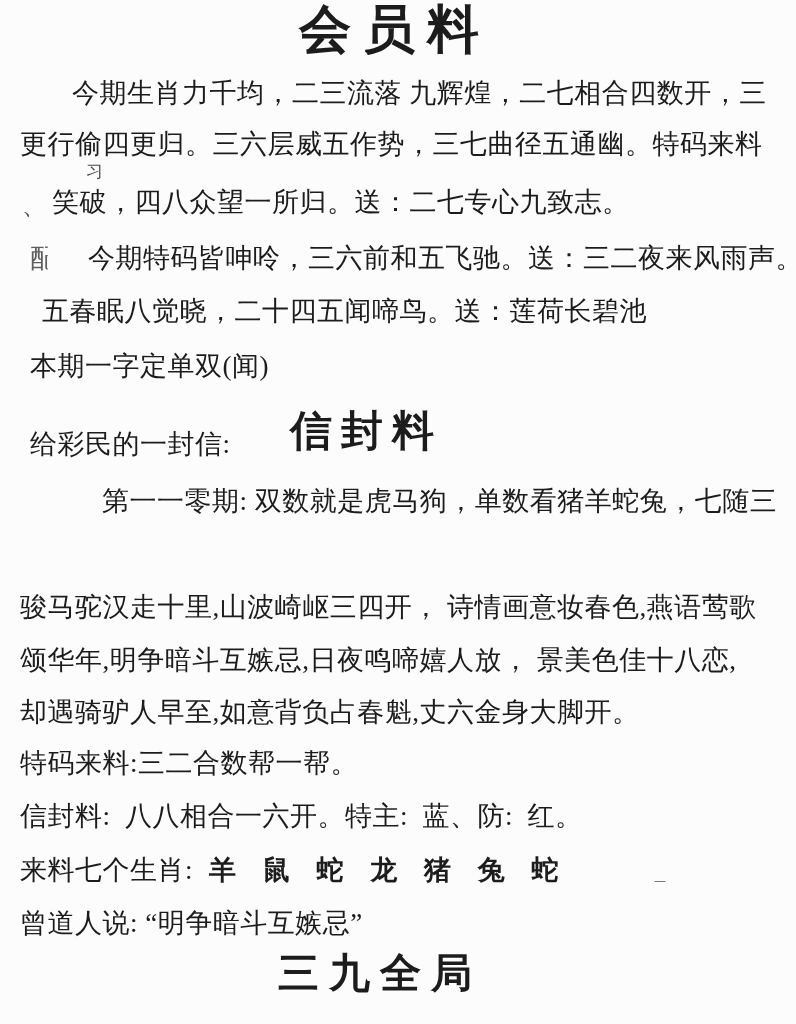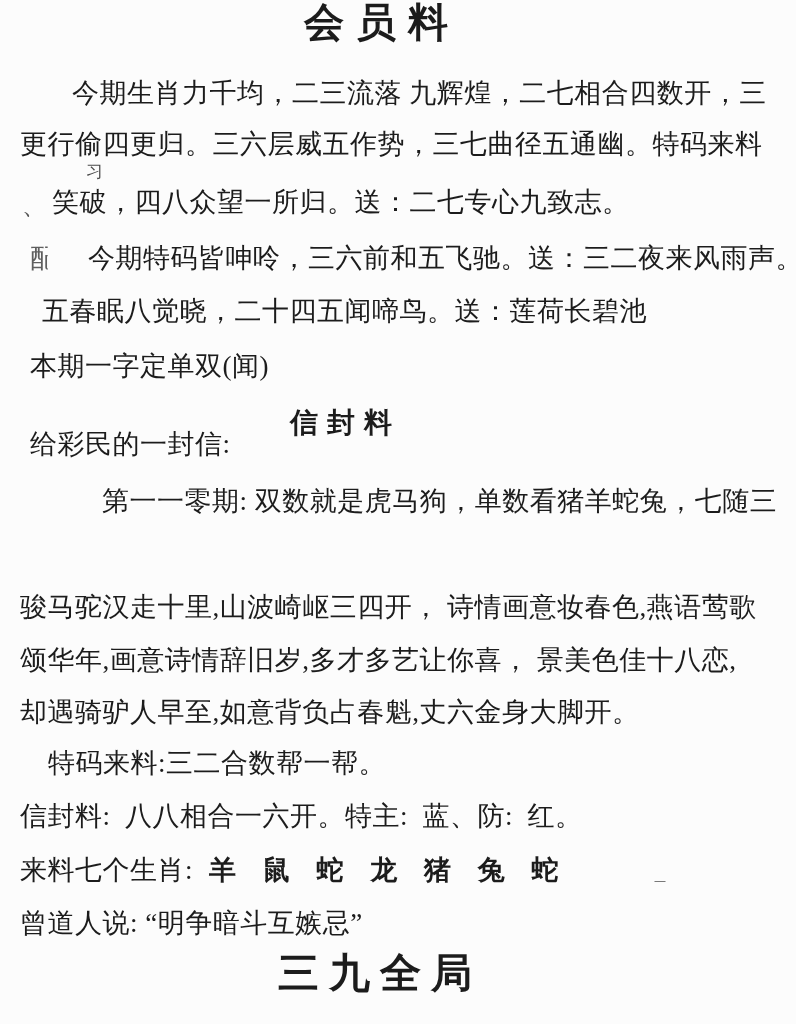--- a/index.html
+++ b/index.html
@@ -8,43 +8,43 @@
     width: 796px;
     height: 1024px;
     background: #fcfcfc;
     overflow: hidden;
     font-family: "Liberation Serif", serif;
     color: #1c1c1c;
   }
   .main-title {
     position: absolute;
     top: 0px;
-    left: 4px;
+    left: 17px;
     width: 744px;
     text-align: center;
-    font-size: 40px;
+    font-size: 52px;
     font-weight: 700;
     letter-spacing: 12px;
     text-indent: 12px;
     line-height: 1.15;
     white-space: pre;
   }
   .ln {
     position: absolute;
     font-size: 27px;
     letter-spacing: 0.5px;
     white-space: pre;
     line-height: 1.15;
     color: #1c1c1c;
   }
   .sub-title {
     position: absolute;
     top: 408px;
     left: 290px;
-    font-size: 28px;
+    font-size: 42px;
     font-weight: 700;
     letter-spacing: 9px;
     white-space: pre;
     line-height: 1.1;
   }
   .footer-title {
     position: absolute;
     top: 950px;
     left: 0;
     width: 750px;
@@ -81,24 +81,24 @@
   <div class="ln" style="top:243px; left:88px;">今期特码皆呻呤，三六前和五飞驰。送：三二夜来风雨声。</div>
 
   <div class="ln" style="top:296px; left:42px;">五春眠八觉晓，二十四五闻啼鸟。送：莲荷长碧池</div>
   <div class="ln" style="top:351px; left:30px;">本期一字定单双(闻)</div>
 
   <div class="ln" style="top:429px; left:30px;">给彩民的一封信:</div>
   <div class="sub-title">信封料</div>
 
   <div class="ln" style="top:486px; left:102px;">第一一零期: 双数就是虎马狗，单数看猪羊蛇兔，七随三</div>
   <div class="ln" style="top:592px; left:20px;">骏马驼汉走十里,山波崎岖三四开， 诗情画意妆春色,燕语莺歌</div>
-  <div class="ln" style="top:645px; left:20px;">颂华年,画意诗情辞旧岁,多才多艺让你喜， 景美色佳十八恋,</div>
+  <div class="ln" style="top:645px; left:20px;">颂华年,明争暗斗互嫉忌,日夜鸣啼嬉人放， 景美色佳十八恋,</div>
   <div class="ln" style="top:697px; left:20px;">却遇骑驴人早至,如意背负占春魁,丈六金身大脚开。</div>
 
-  <div class="ln" style="top:748px; left:20px;margin-left:28px;">特码来料:三二合数帮一帮。</div>
+  <div class="ln" style="top:748px; left:20px;">特码来料:三二合数帮一帮。</div>
   <div class="ln" style="top:801px; left:20px;">信封料:  八八相合一六开。特主:  蓝、防:  红。</div>
 
   <div class="ln" style="top:855px; left:20px;"><span>来料七个生肖:</span><span class="zodiac-animals">羊 鼠 蛇 龙 猪 兔 蛇</span></div>
   <span class="artifact artifact-dash">＿</span>
 
   <div class="ln" style="top:908px; left:20px;">曾道人说: “明争暗斗互嫉忌”</div>
 
   <div class="footer-title">三九全局</div>
 
 </div>

